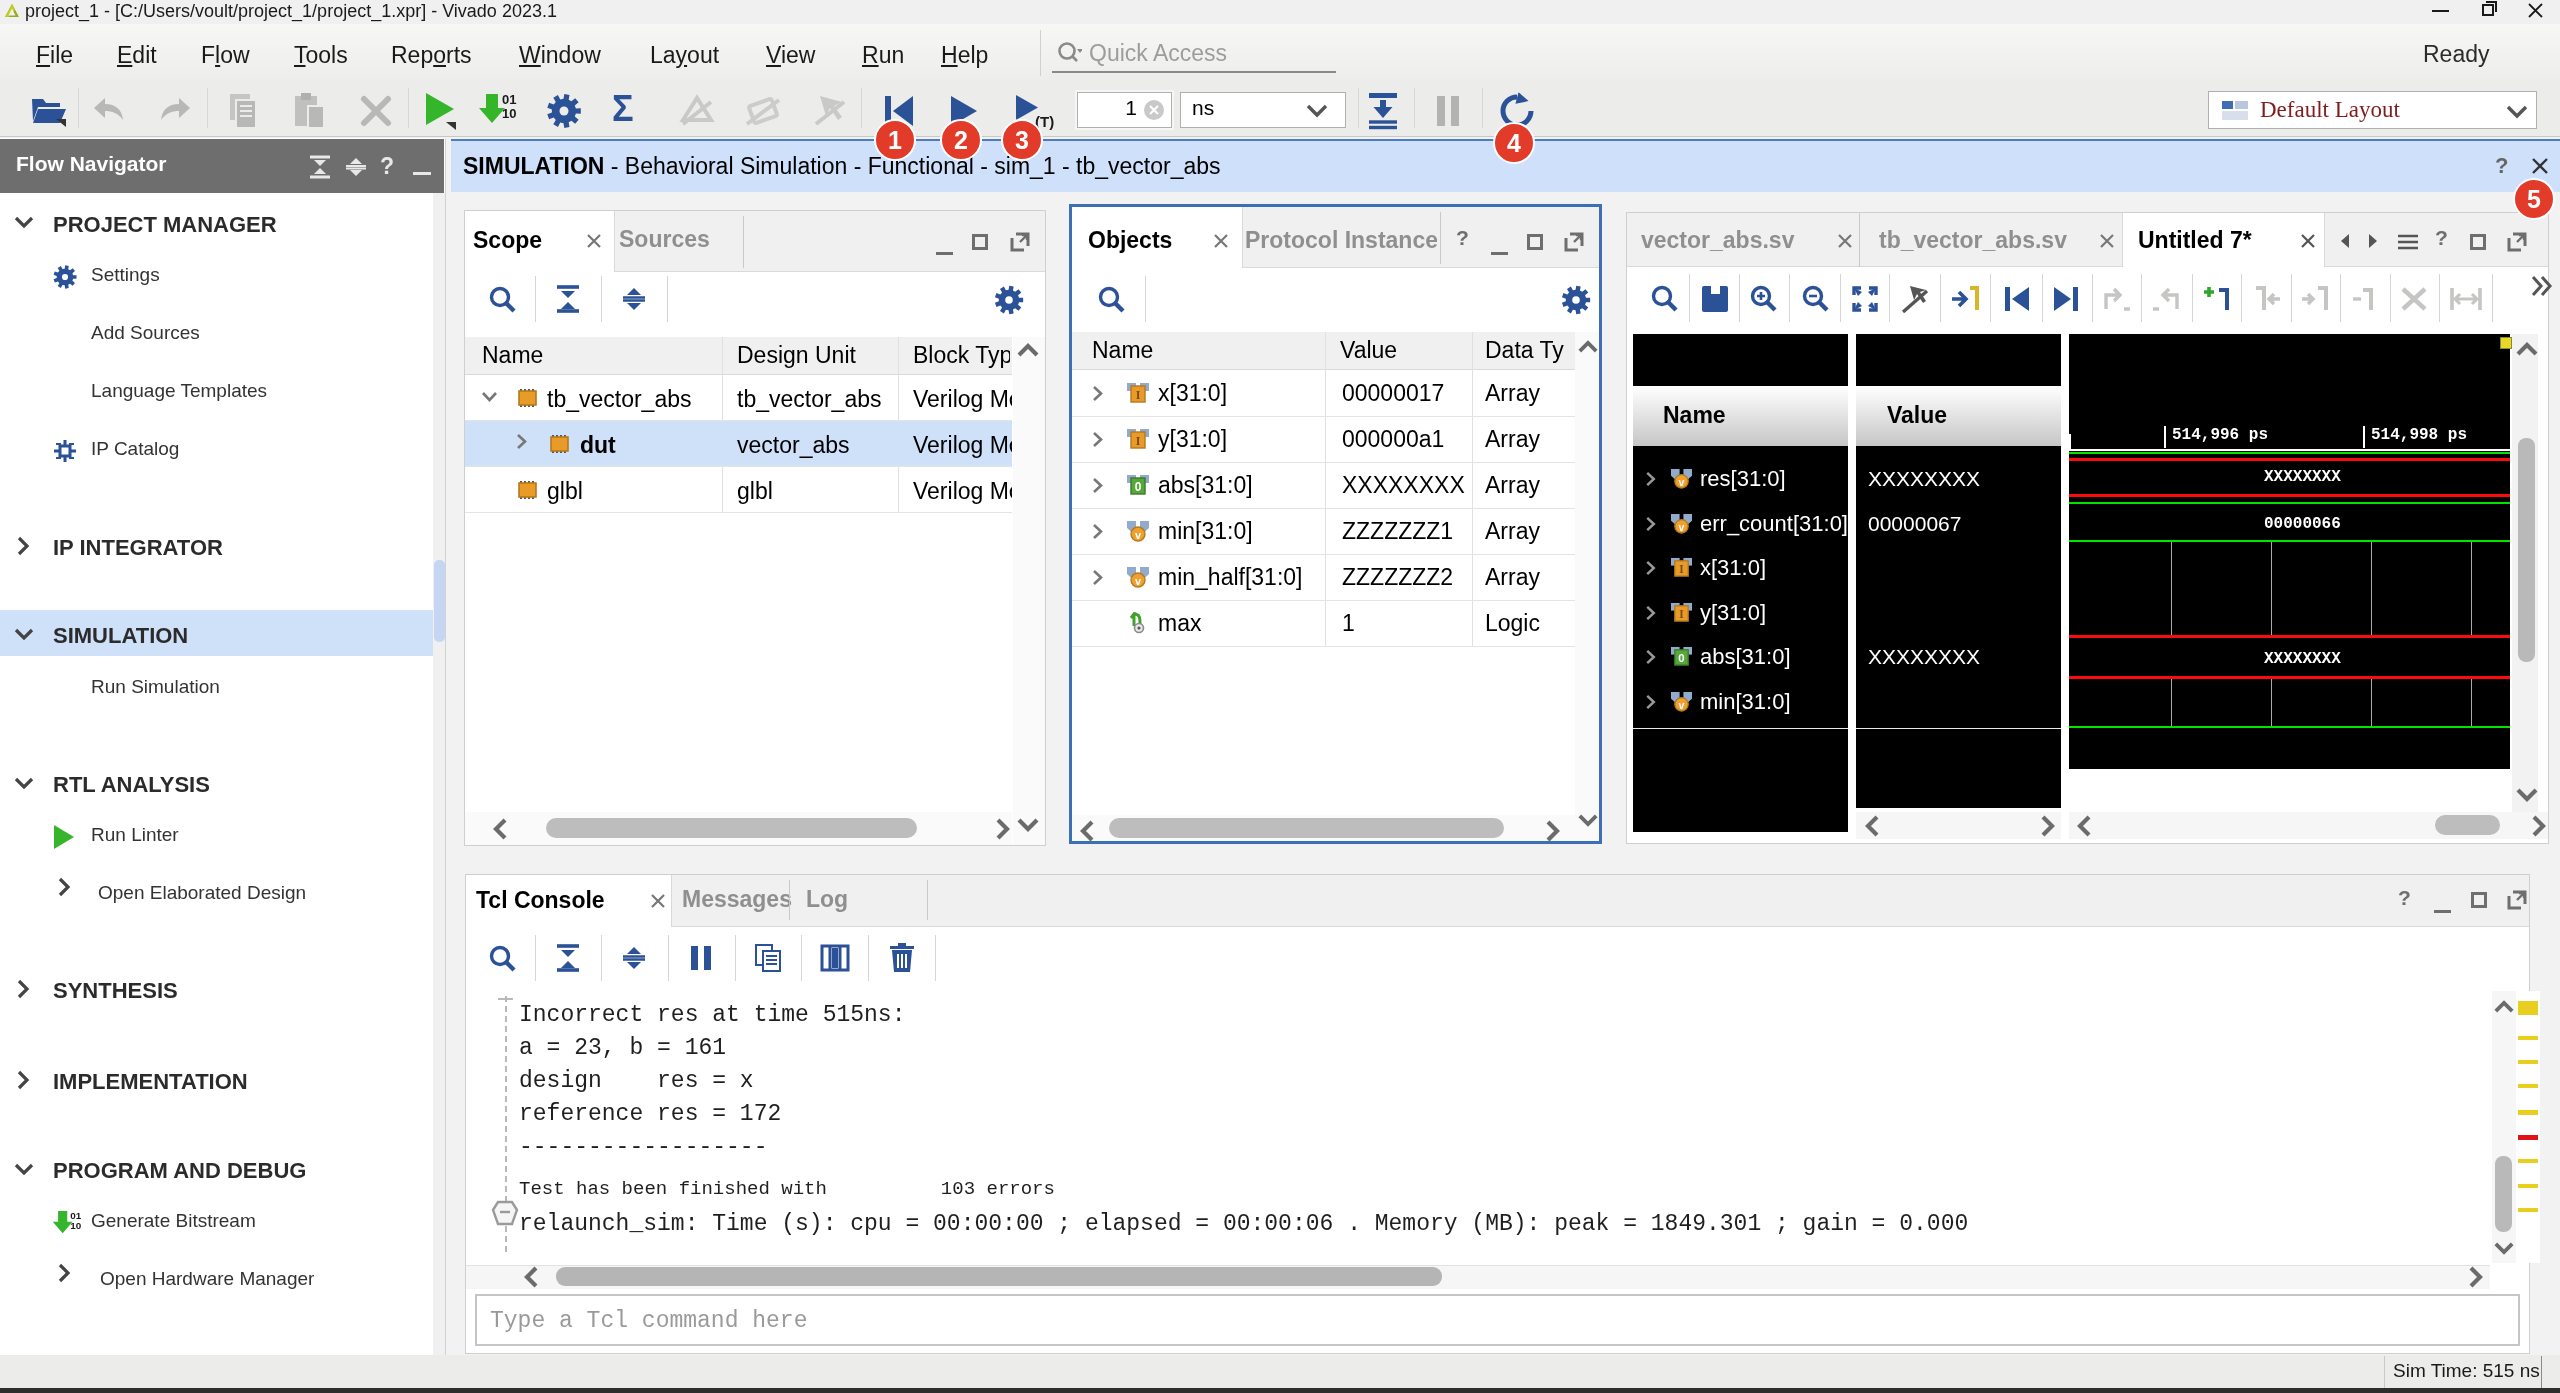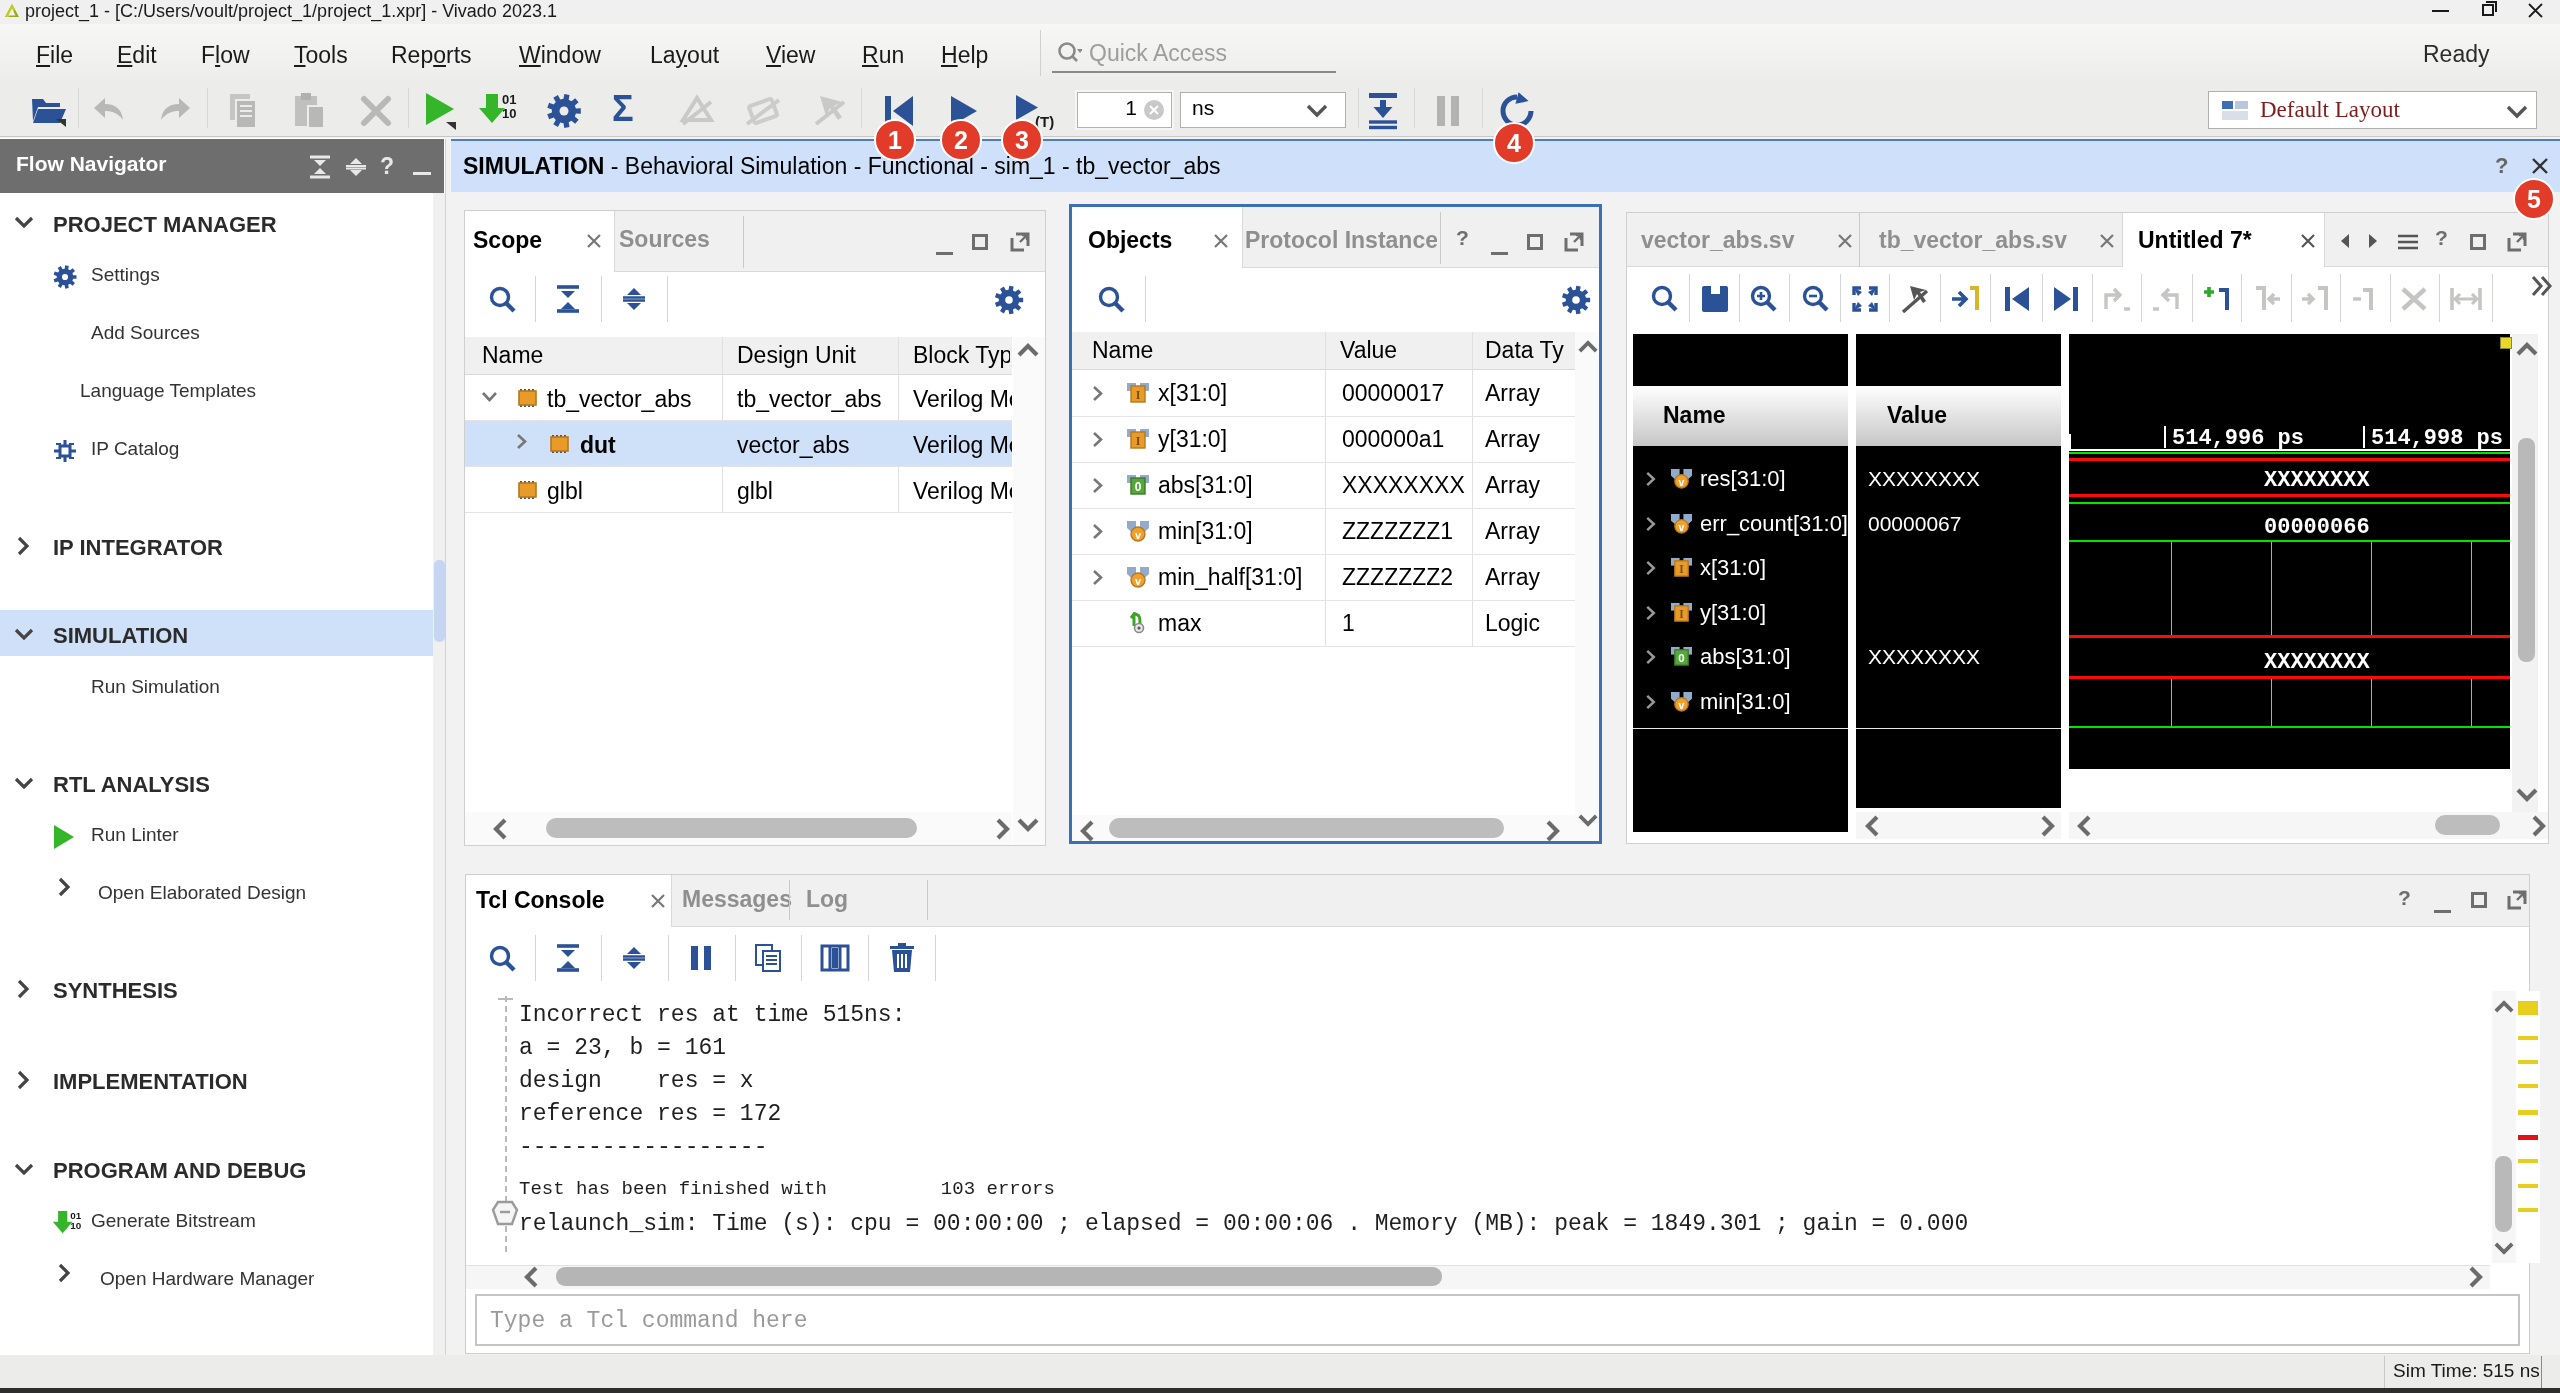--- a/index.html
+++ b/index.html
@@ -24,21 +24,21 @@
 .tab-active { position:absolute; background:#ffffff; border-right:1px solid #d9d9d9; }
 .tab-label-a { font-weight:bold; font-size:23px; color:#000; }
 .tab-label-i { font-weight:bold; font-size:23px; color:#8f8f8f; }
 .thead { background:#f0f0f0; }
 .cell { position:absolute; font-size:23px; color:#000; white-space:nowrap; }
 .rowline { position:absolute; height:1px; background:#e4e4e4; }
 .colline { position:absolute; width:1px; background:#e0e0e0; }
 .selrow { background:#cfe0f9; }
 .badge { position:absolute; z-index:50; width:42px; height:42px; border-radius:50%; background:#e23b2a; border:2px solid #ffffff; color:#fff; font-size:25px; font-weight:bold; text-align:center; line-height:38px; }
 .mono { font-family:"Liberation Mono", monospace; }
-.wavetext { position:absolute; font-family:"Liberation Mono", monospace; font-size:22px; font-weight:bold; color:#fff; }
+.wavetext { position:absolute; font-family:"Liberation Mono", monospace; font-size:16px; font-weight:bold; color:#fff; }
 .gridv { position:absolute; width:1px; background:#aaaaaa; }
 .chev { position:absolute; }
 </style>
 </head>
 <body>
 
 <div class="abs titlebar"></div>
 <svg class="abs" style="left:3px;top:3px" width="18" height="17" viewBox="0 0 18 17">
     <path d="M9 1 L16 14 L2 14 Z" fill="#9aa81e"></path>
     <path d="M9 1 L12 6.5 L5.5 14 L2 14 Z" fill="#c0cc28"></path>
@@ -227,21 +227,21 @@
 <svg class="chev" style="left:14px;top:216px" width="20" height="14" viewBox="0 0 20 14">
     <path d="M2 2 L10 10 L18 2" fill="none" stroke="#444" stroke-width="3.2"></path>
   </svg>
 <div class="sechead" style="left:53px;top:212px;">PROJECT MANAGER</div>
 <svg class="abs" style="left:52px;top:264px" width="26" height="26" viewBox="0 0 38 38">
     <path d="M35.8 16.3 L35.8 21.7 L30.9 21.6 L29.8 24.6 L33.6 27.8 L30.2 31.8 L26.4 28.7 L23.7 30.3 L24.5 35.1 L19.3 36.0 L18.5 31.2 L15.3 30.6 L12.9 34.9 L8.3 32.2 L10.8 28.0 L8.7 25.5 L4.1 27.2 L2.3 22.2 L6.9 20.6 L6.9 17.4 L2.3 15.8 L4.1 10.8 L8.7 12.5 L10.8 10.0 L8.3 5.8 L12.9 3.1 L15.3 7.4 L18.5 6.8 L19.3 2.0 L24.5 2.9 L23.7 7.7 L26.4 9.3 L30.2 6.2 L33.6 10.2 L29.8 13.4 L30.9 16.4 Z" fill="#2b5197"></path>
     <circle cx="19" cy="19" r="4.5" fill="#fff"></circle>
   </svg>
 <div class="fnitem" style="left:91px;top:264px;">Settings</div>
 <div class="fnitem" style="left:91px;top:322px;">Add Sources</div>
-<div class="fnitem" style="left:80px;top:380px;">Language Templates</div>
+<div class="fnitem" style="left:91px;top:380px;">Language Templates</div>
 <svg class="abs" style="left:52px;top:438px" width="26" height="26" viewBox="0 0 26 26">
     <path d="M13 2 V7 M13 19 V24 M2 13 H7 M19 13 H24" stroke="#2b5197" stroke-width="3"></path>
     <rect x="8" y="8" width="10" height="10" fill="none" stroke="#2b5197" stroke-width="3"></rect>
     <path d="M4 6 H9 M4 20 H9 M17 6 H22 M17 20 H22" stroke="#2b5197" stroke-width="2"></path>
   </svg>
 <div class="fnitem" style="left:91px;top:438px;">IP Catalog</div>
 
 <svg class="chev" style="left:17px;top:536px" width="14" height="20" viewBox="0 0 14 20">
     <path d="M2 2 L10 10 L2 18" fill="none" stroke="#444" stroke-width="3.2"></path>
   </svg>

